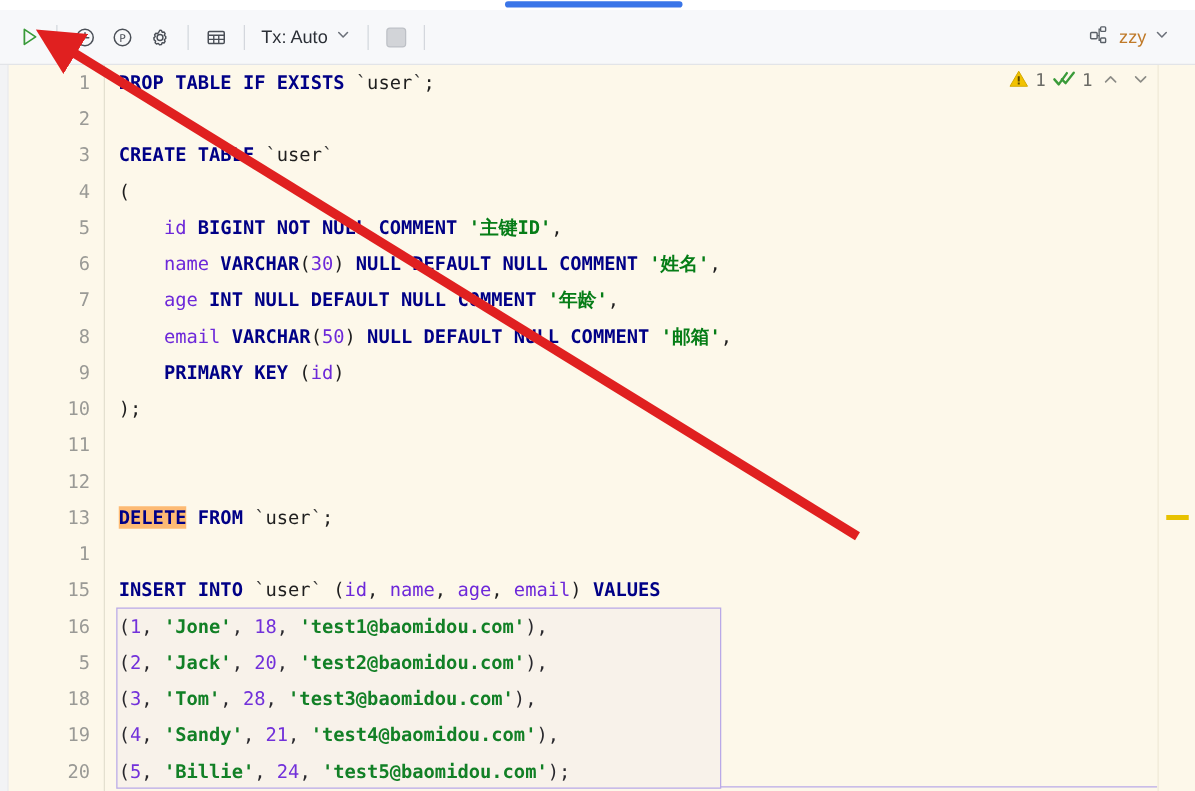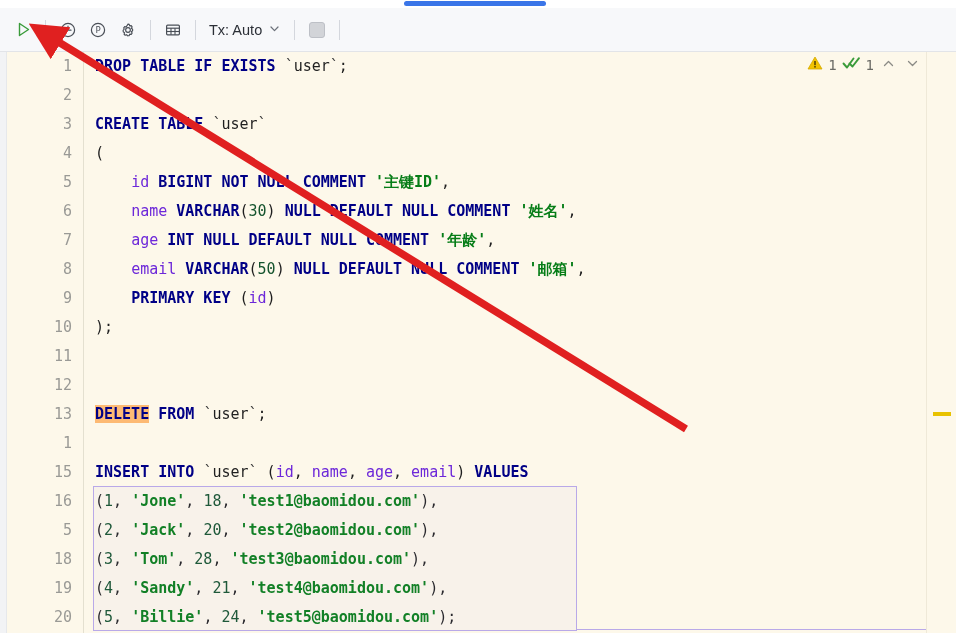--- a/index.html
+++ b/index.html
@@ -94,21 +94,21 @@
   .code .line {
     height: 29px; line-height: 29px;
     padding-left: 10px;
     position: relative;
   }
 
   
   .kw   { color: #000086; font-weight: bold; }
   .id   { color: #6d28d9; font-weight: normal; }
   .str  { color: #067d17; font-weight: bold; }
-  .num  { color: #14532d; }
+  .num  { color: #6d28d9; }
   .pl   { color: #1f1f1f; }
   .tick { color: #3a3a3a; }
 
   .hl-kw { background: #fdba74; }
 
   
   .stmt-box {
     position: absolute;
     left: 86px; top: 434px;
     width: 484px; height: 145px;
@@ -219,20 +219,39 @@
       <div class="tb-sep"></div>
 
       <div class="tb-btn">
         <span class="commit-sq"></span>
       </div>
 
       <div class="tb-sep"></div>
 
     </div>
 
+    <div class="tb-right">
+      <div class="tb-dd">
+        <span>
+          <svg width="18" height="16" viewBox="0 0 18 16">
+            <rect x="1.5" y="6" width="5.2" height="5" rx="0.8" fill="none" stroke="#5a6068" stroke-width="1.15"></rect>
+            <rect x="9.5" y="1.5" width="4" height="3.6" rx="0.7" fill="none" stroke="#5a6068" stroke-width="1.1"></rect>
+            <rect x="9.5" y="10.4" width="4" height="3.6" rx="0.7" fill="none" stroke="#5a6068" stroke-width="1.1"></rect>
+            <path d="M6.7 8.5 H8.3 V3.3 H9.5" fill="none" stroke="#5a6068" stroke-width="1.05"></path>
+            <path d="M8.3 8.5 V12.2 H9.5" fill="none" stroke="#5a6068" stroke-width="1.05"></path>
+          </svg>
+        </span>
+        <span class="ds-label">zzy</span>
+        <span class="chev">
+          <svg width="13" height="13" viewBox="0 0 13 13">
+            <path d="M3 5 L6.5 8.6 L10 5" fill="none" stroke="#6c717a" stroke-width="1.25" stroke-linecap="round" stroke-linejoin="round"></path>
+          </svg>
+        </span>
+      </div>
+    </div>
   </div>
 
   <div class="edge-strip"></div>
 
   <div class="editor">
 
     <div class="gutter">
       <div class="ln">1</div>
       <div class="ln">2</div>
       <div class="ln">3</div>

